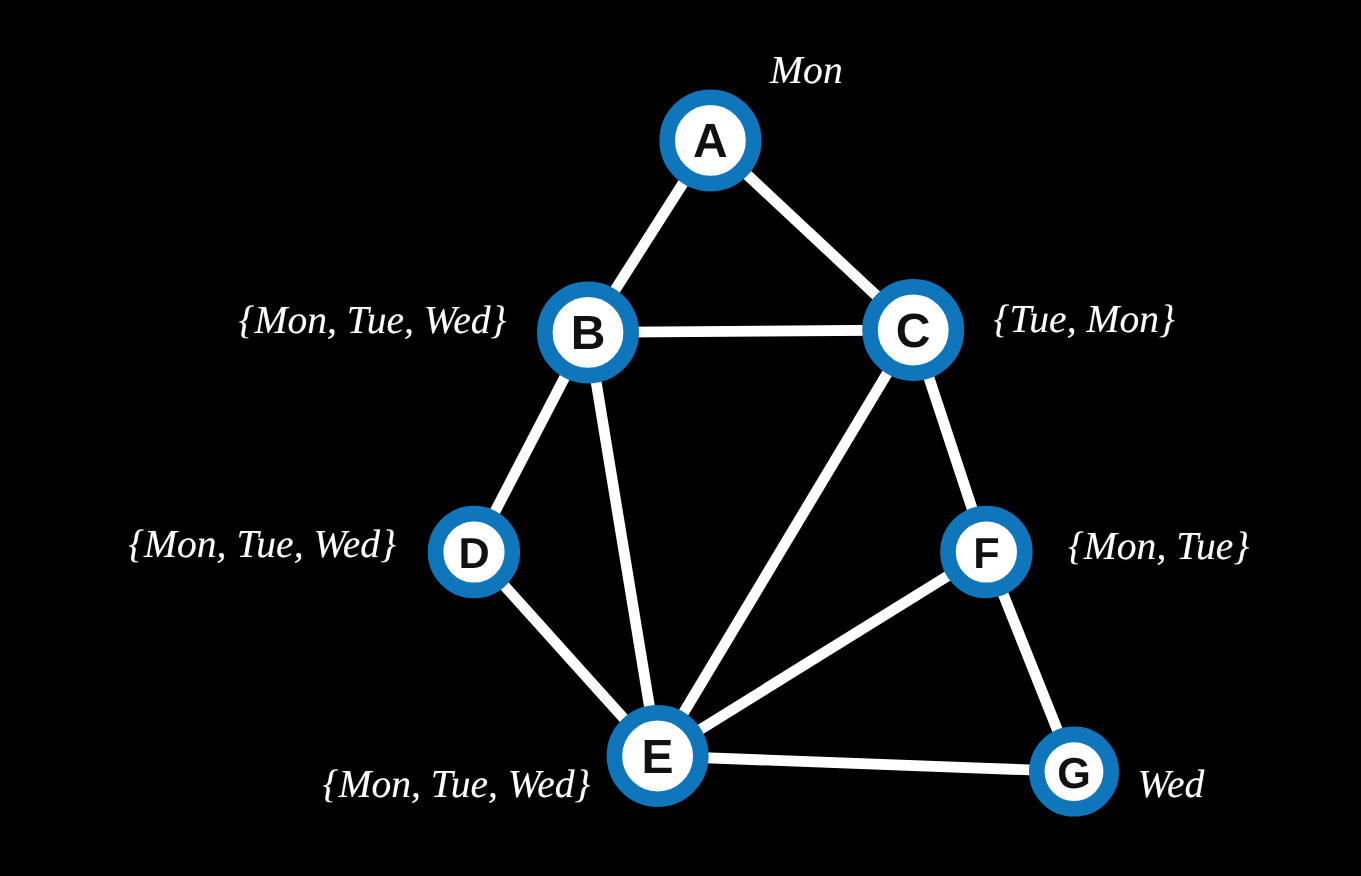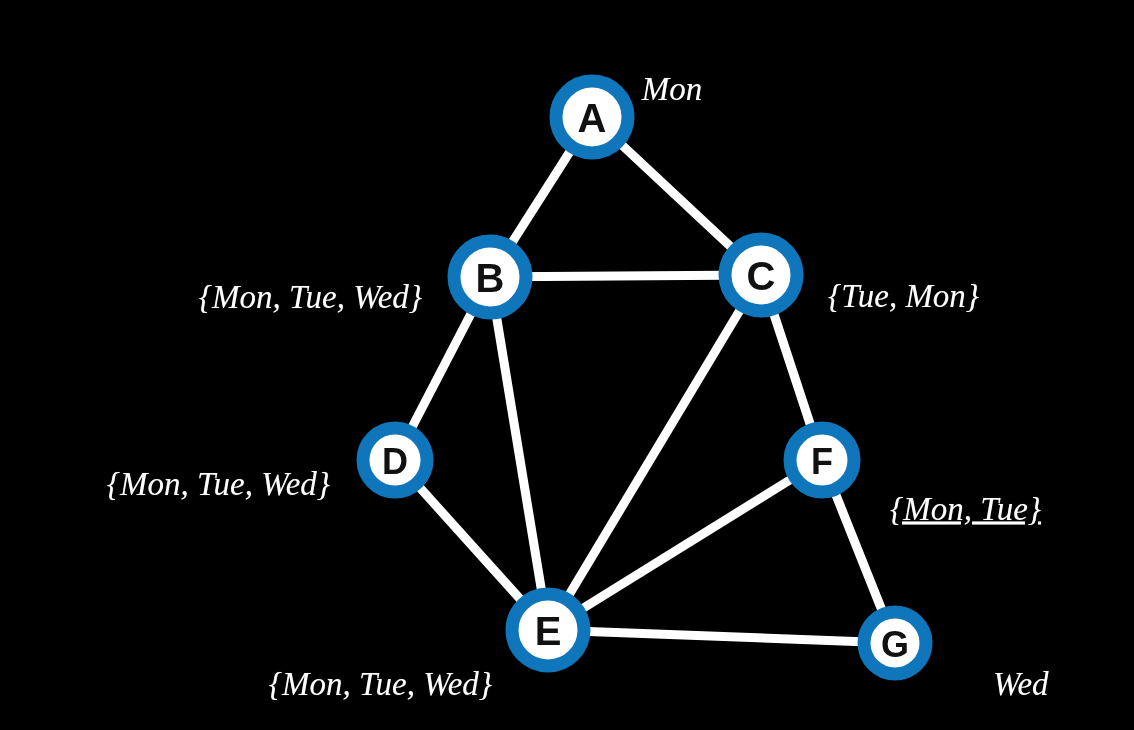--- a/index.html
+++ b/index.html
@@ -52,21 +52,20 @@
   }
   .domain-label {
     position: absolute;
     color: #ffffff;
     font-family: "Liberation Serif", "DejaVu Serif", serif;
     font-style: italic;
     font-size: 33px;
     white-space: nowrap;
     line-height: 1;
     text-shadow: 0 0 1px rgba(255,255,255,0.35);
-    margin-top: 29px;
   }
   .domain-label.anchor-right {
     transform: translate(-100%, -50%);
   }
   .domain-label.anchor-left {
     transform: translate(0, -50%);
   }
   .domain-label.anchor-center {
     transform: translate(-50%, -50%);
   }
@@ -121,17 +120,17 @@
         </g>
       </g>
   </svg>
 
   <div id="labels-layer">
       <div class="domain-label anchor-center" style="left: 672px; top: 60px;">Mon</div>
       <div class="domain-label anchor-right" style="left: 422px; top: 268px;">{Mon, Tue, Wed}</div>
       <div class="domain-label anchor-left" style="left: 828px; top: 267px;">{Tue, Mon}</div>
       <div class="domain-label anchor-right" style="left: 330px; top: 455px;">{Mon, Tue, Wed}</div>
       <div class="domain-label anchor-right" style="left: 492px; top: 655px;">{Mon, Tue, Wed}</div>
-      <div class="domain-label anchor-left" style="left: 890px; top: 480px; text-decoration: underline;">{Mon, Tue}</div>
-      <div class="domain-label anchor-left" style="left: 993px; top: 655px;">Wed</div>
+      <div class="domain-label anchor-left" style="left: 890px; top: 456px;">{Mon, Tue}</div>
+      <div class="domain-label anchor-left" style="left: 948px; top: 655px;">Wed</div>
     </div>
 
 </div>
 
 </body></html>

